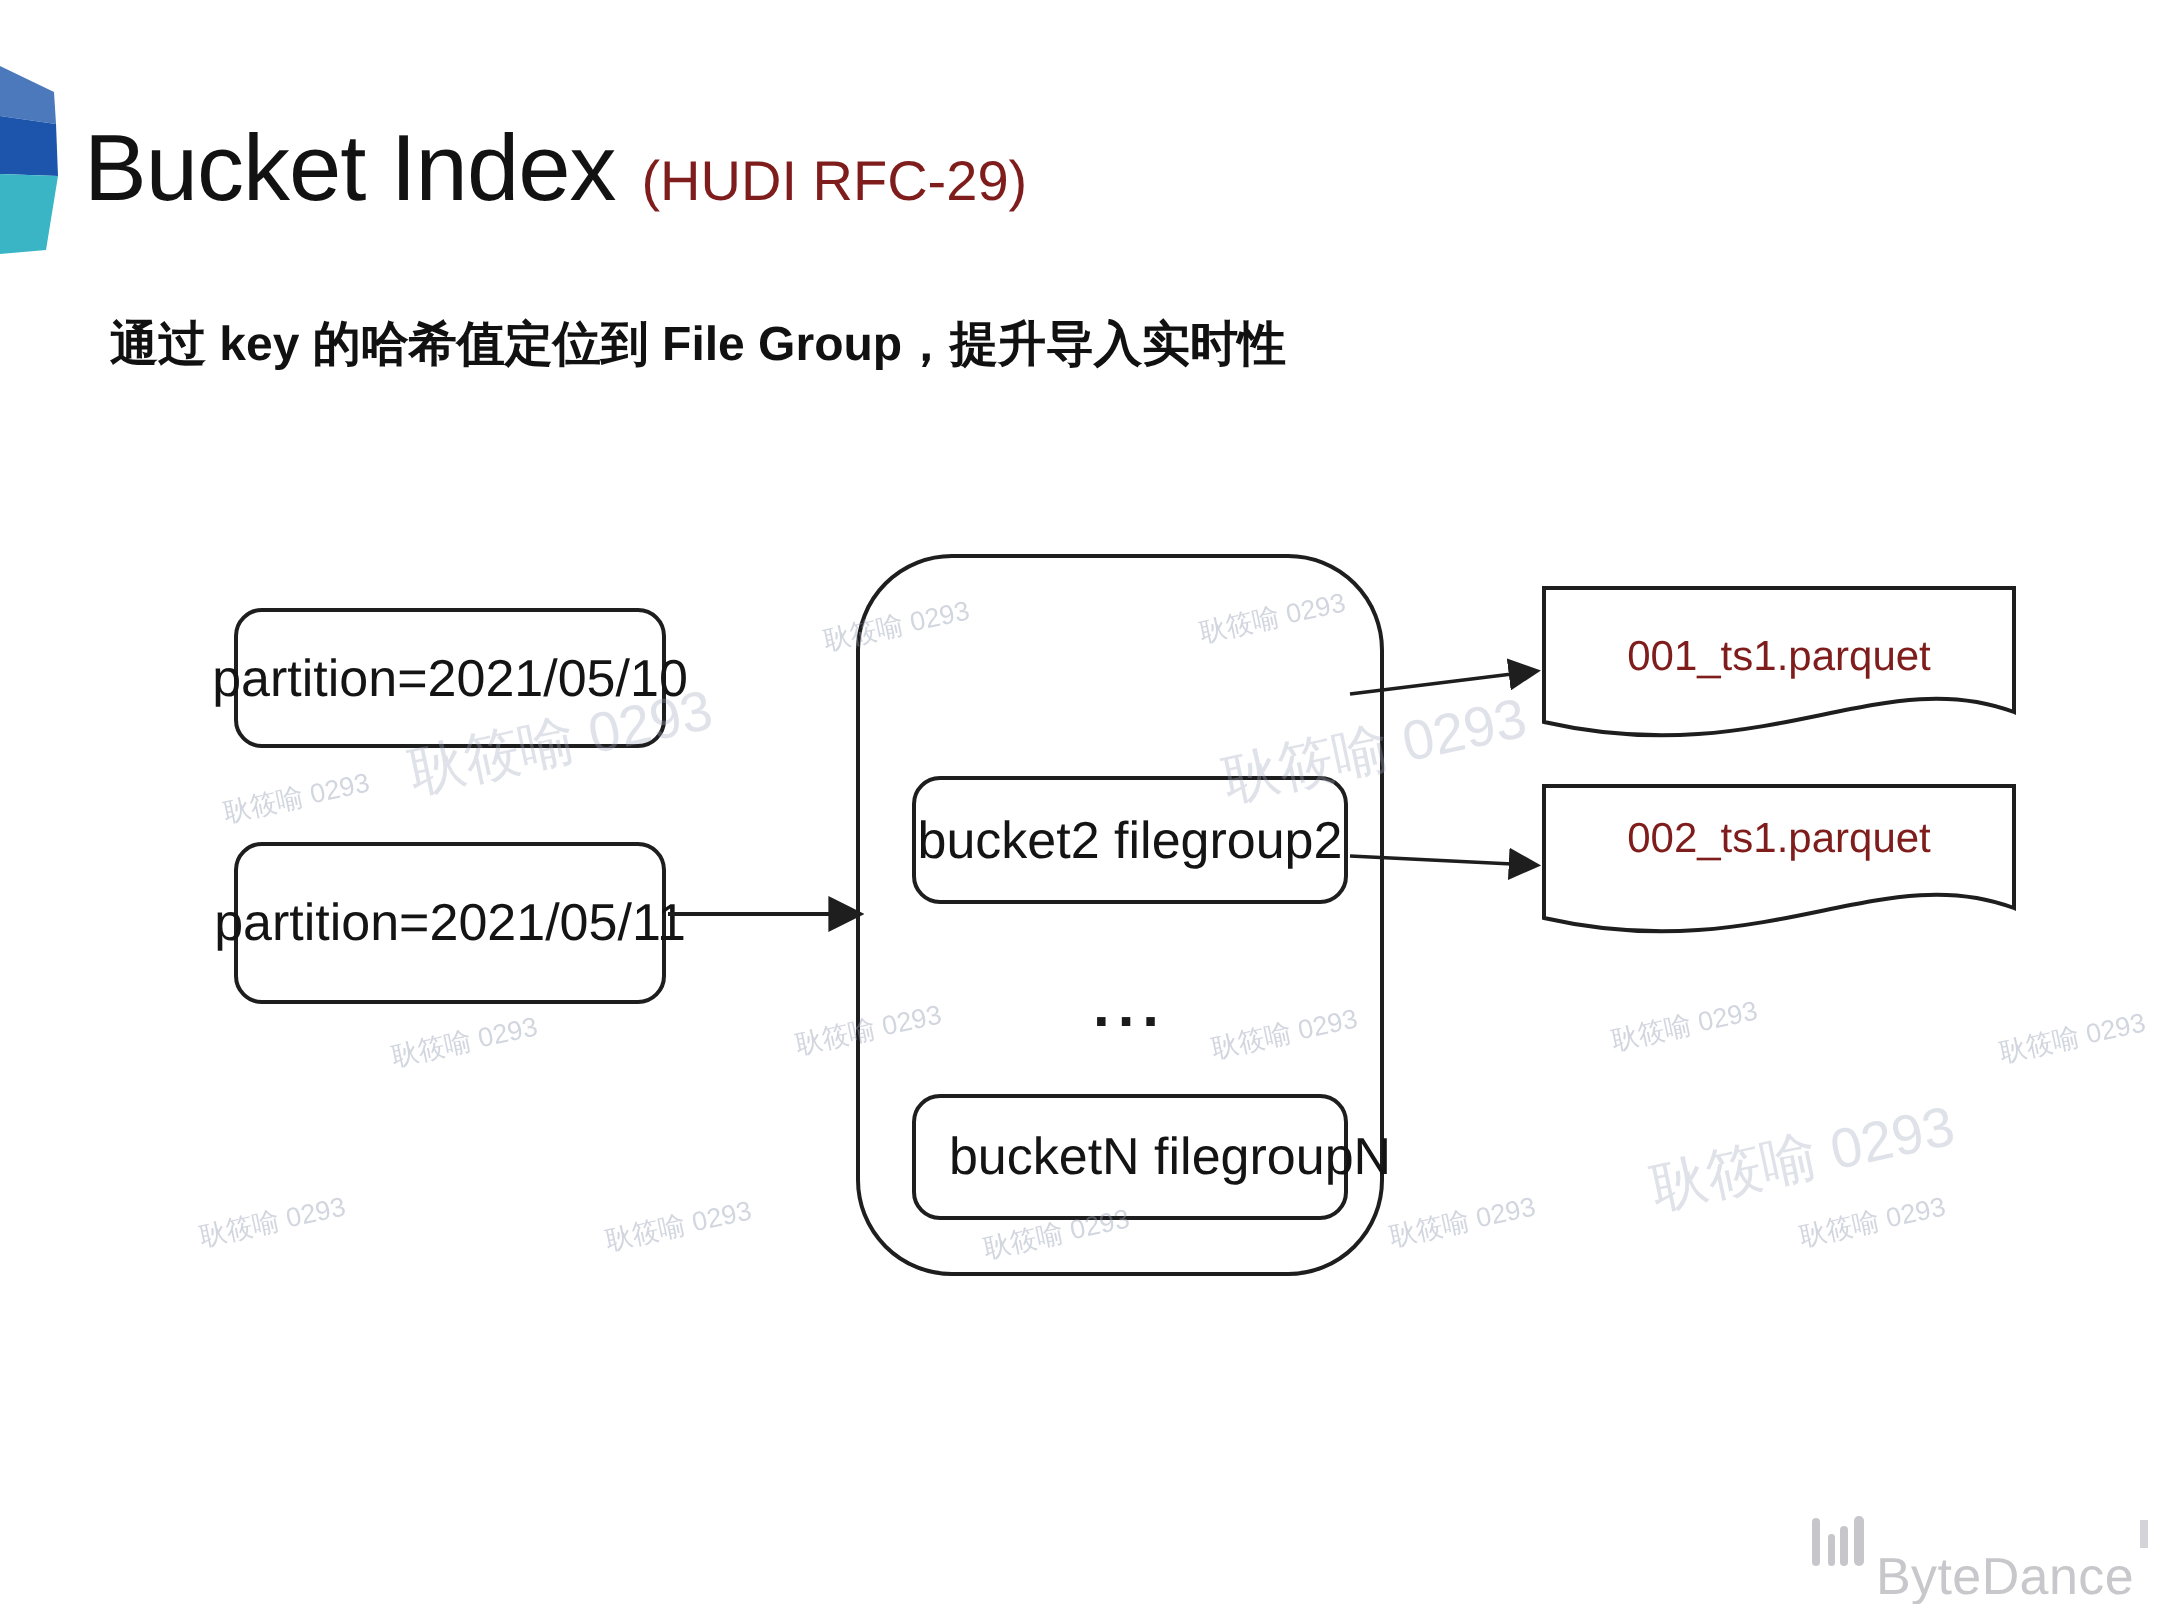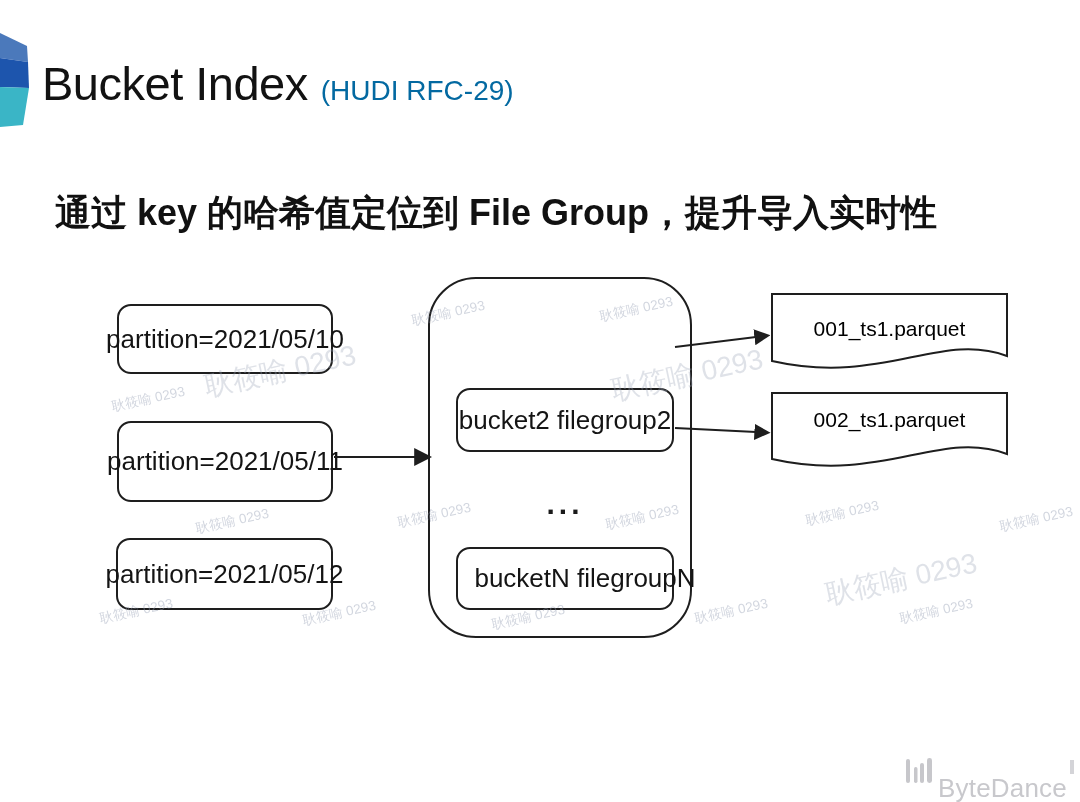--- a/index.html
+++ b/index.html
@@ -5,42 +5,42 @@
   * { margin:0; padding:0; box-sizing:border-box; }
   html,body { background:#fff; }
   .slide {
     position:relative; width:1080px; height:802px; overflow:hidden;
     background:#fff; font-family:"Liberation Sans", sans-serif; color:#141414;
   }
   
   .logo-svg { position:absolute; left:0; top:33px; }
   .title-row { position:absolute; left:42px; top:60px; line-height:1; white-space:nowrap; }
   .title-main { font-size:47px; font-weight:400; letter-spacing:-0.5px; color:#121212; }
-  .title-suffix { font-size:28px; font-weight:400; margin-left:13px; color:#0369a1;text-align:center; }
-  .subtitle { position:absolute; left:55px; top:189px; font-size:36px; font-weight:600; color:#111; white-space:nowrap; }
+  .title-suffix { font-size:28px; font-weight:400; margin-left:13px; color:#7f1d1d;text-align:center; }
+  .subtitle { position:absolute; left:55px; top:156px; font-size:24px; font-weight:600; color:#111; white-space:nowrap; }
 
   
   .node {
     position:absolute; border:2px solid #1e1e1e; border-radius:14px; background:#fff;
     display:flex; align-items:center; justify-content:center;
     font-size:26px; color:#141414; white-space:nowrap; z-index:2;
   }
   .big-container {
     position:absolute; left:428px; top:277px; width:264px; height:361px;
     border:2px solid #1e1e1e; border-radius:48px; background:#fff; z-index:1;
   }
   .ellipsis-node {
     position:absolute; left:456px; top:486px; width:218px; height:36px;
     display:flex; align-items:center; justify-content:center;
     font-size:30px; font-weight:700; letter-spacing:4px; color:#1a1a1a; z-index:2;
   }
   .connector-layer { position:absolute; left:0; top:0; z-index:3; pointer-events:none; }
   .file-label {
     position:absolute; left:772px; width:235px; text-align:center;
-    font-size:21px; color:#000000; z-index:4; white-space:nowrap;
+    font-size:21px; color:#7f1d1d; z-index:4; white-space:nowrap;
   }
 
   
   .wm { position:absolute; white-space:nowrap; transform:rotate(-12deg); transform-origin:left center; z-index:6; pointer-events:none; }
   .wm-big   { font-size:28px; color:rgba(158,166,186,0.33); }
   .wm-small { font-size:13.5px; color:rgba(148,157,178,0.42); }
 
   
   .footer-logo { position:absolute; left:906px; top:758px; }
   .brand-text { position:absolute; left:938px; top:761px; font-size:26px; font-weight:500; color:#c8c8cc; letter-spacing:0.2px;margin-top:12px; }
@@ -61,23 +61,20 @@
     <span class="title-main">Bucket Index</span><span class="title-suffix">(HUDI RFC-29)</span>
   </div>
 
   <div class="subtitle">通过 key 的哈希值定位到 File Group，提升导入实时性</div>
 
   <div class="node" style="left:117px; top:304px; width:216px; height:70px;">
     <span>partition=2021/05/10</span>
   </div>
   <div class="node" style="left:117px; top:421px; width:216px; height:81px;justify-content:center;">
     <span>partition=2021/05/11</span>
-  </div>
-  <div class="node" style="left:116px; top:538px; width:217px; height:72px;">
-    <span>partition=2021/05/12</span>
   </div>
 
   <div class="big-container"></div>
 
   <div class="node" style="left:456px; top:388px; width:218px; height:64px;">
     <span>bucket2 filegroup2</span>
   </div>
   <div class="ellipsis-node">...</div>
   <div class="node" style="left:456px; top:547px; width:218px; height:63px;padding-left:40px;">
     <span>bucketN filegroupN</span>

